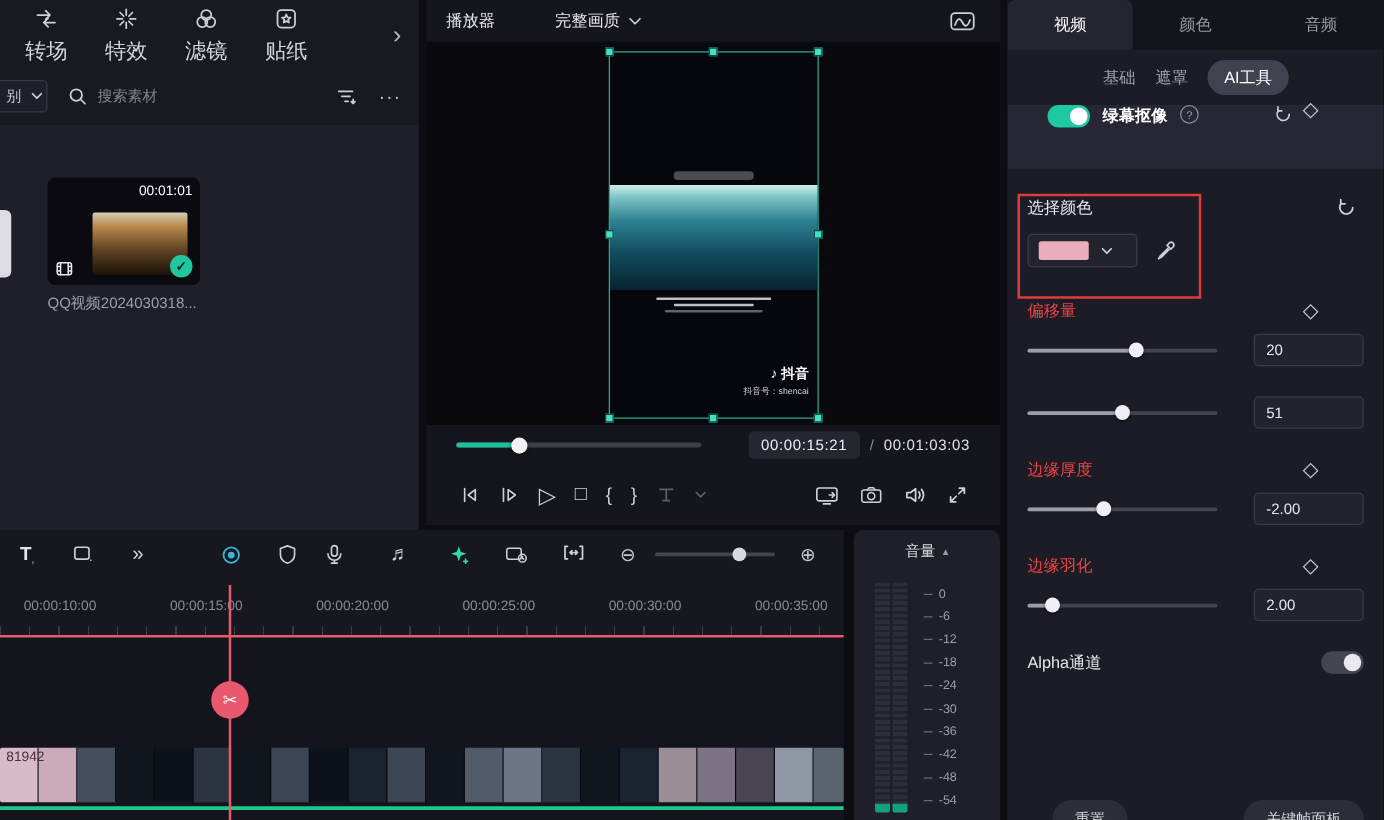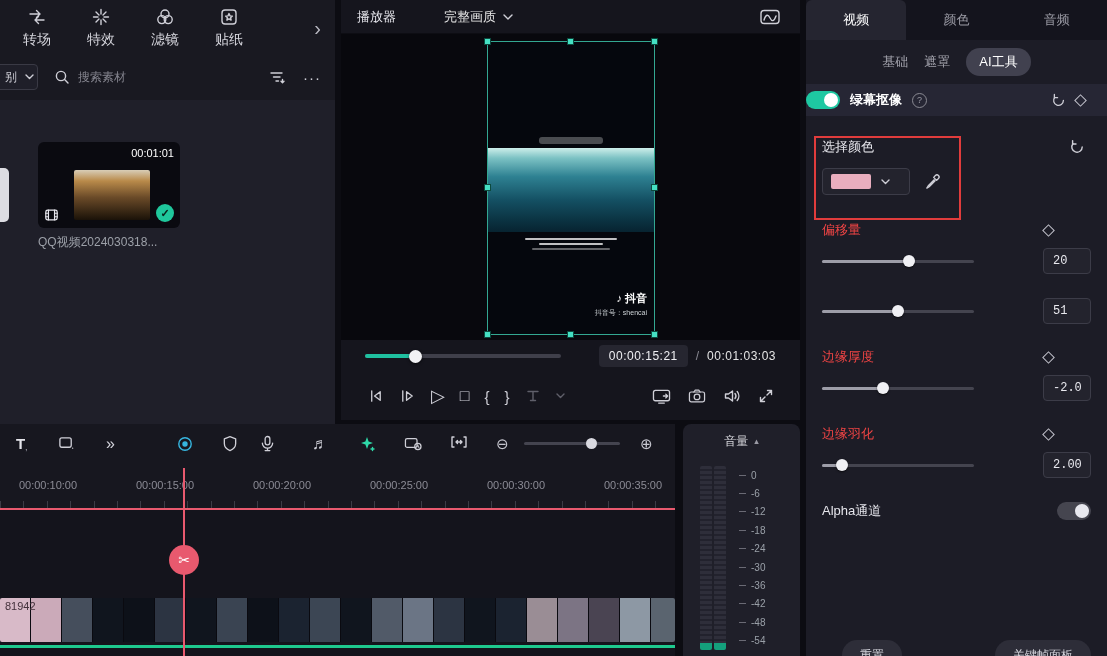--- a/index.html
+++ b/index.html
@@ -8,31 +8,31 @@
   .panel{position:absolute;overflow:hidden}
   .ic{display:inline-flex;align-items:center;justify-content:center;color:#cfcfd7}
   .ic svg{stroke:currentColor;fill:none;stroke-width:1.4;stroke-linecap:round;stroke-linejoin:round}
   .dim{color:#5f5f6a}
   .spacer{flex:1}
 
   
   #asset{left:0;top:0;width:335px;height:424px;background:#191921}
   .tools{display:flex;align-items:center;height:56px;padding:0 10px;gap:10px}
   .tool{width:54px;display:flex;flex-direction:column;align-items:center;gap:4px;color:#e2e2e8;cursor:pointer}
-  .tool .lbl{font-size:14px;color:#d5d5dc}
+  .tool .lbl{font-size:17px;color:#d5d5dc}
   .chev-right{margin-left:auto;font-size:20px;color:#b9b9c2;padding-right:4px}
   .searchrow{display:flex;align-items:center;height:42px;padding-right:14px}
   .cat-dd{margin-left:-28px;width:66px;height:26px;border:1px solid #3a3a45;border-radius:4px;display:flex;align-items:center;gap:8px;padding-left:32px;color:#c9c9d1;font-size:12px;background:#1f1f29}
   .searchbox{display:flex;align-items:center;gap:8px;margin-left:16px;flex:1}
   .searchbox input{background:transparent;border:none;outline:none;color:#c9c9d1;font-size:12px;width:120px;font-family:"Liberation Sans",sans-serif}
   .searchbox input::placeholder{color:#83838d}
   .srch-actions{display:flex;align-items:center;gap:18px;margin-left:auto}
   .media-area{position:absolute;top:100px;left:0;right:0;bottom:0;background:#1f1f29}
   .sliver{position:absolute;left:0;top:68px;width:9px;height:54px;background:#dcdce2;border-radius:0 5px 5px 0}
-  .mitem{position:absolute;left:38px;top:42px;width:142px;height:86px;background:#0a0a10;border-radius:6px;overflow:hidden}
+  .mitem{position:absolute;left:38px;top:42px;width:122px;height:86px;background:#0a0a10;border-radius:6px;overflow:hidden}
   .mscene{position:absolute;left:36px;top:28px;width:76px;height:50px;border-radius:2px;
     background:linear-gradient(180deg,#d8cdb7 0%,#b98a4a 22%,#6a4a28 55%,#1a1208 100%)}
   .mdur{position:absolute;right:6px;top:5px;font-size:11px;color:#fff}
   .mfilm{position:absolute;left:6px;bottom:6px;color:#e8e8ee}
   .mcheck{position:absolute;right:6px;bottom:6px;width:18px;height:18px;border-radius:50%;background:#1fc79c;color:#08241c;font-size:11px;font-weight:bold;display:flex;align-items:center;justify-content:center}
   .mname{position:absolute;left:38px;top:134px;width:160px;color:#9ca0a8;font-size:12px;white-space:nowrap;overflow:hidden;text-overflow:ellipsis}
 
   
   #player{left:341px;top:0;width:459px;height:420px;background:#15151d}
   .phead{display:flex;align-items:center;height:34px;padding:0 16px;gap:6px;border-bottom:1px solid #0d0d13}
@@ -66,21 +66,21 @@
   .rgrp{margin-left:auto;display:flex;align-items:center;gap:17px}
 
   
   #props{left:806px;top:0;width:301px;height:656px;background:#1c1c26}
   .tabs{display:flex;height:40px;background:#14141d}
   .tab{flex:1;display:flex;align-items:center;justify-content:center;color:#9a9aa4;font-size:13px;cursor:pointer}
   .tab.active{background:#252530;color:#fff;border-radius:6px 6px 0 0}
   .subtabs{display:flex;align-items:center;justify-content:center;gap:16px;height:44px}
   .subtab{color:#a3a3ad;font-size:13px;cursor:pointer}
   .subtab.pill{background:#41414f;color:#fff;border-radius:14px;padding:5px 13px}
-  .chromarow{display:flex;align-items:center;height:32px;background:#262634;padding:0 0;gap:10px}
+  .chromarow{display:flex;align-items:flex-start;height:51px;background:#262634;padding:0 32px;gap:10px}
   .chroma-lbl{color:#fff;font-weight:bold;font-size:13px}
   .help{width:15px;height:15px;border:1px solid #8a8a93;border-radius:50%;color:#9a9aa4;font-size:9px;display:flex;align-items:center;justify-content:center}
   .diamond{width:9px;height:9px;border:1.5px solid #c2c2cc;transform:rotate(45deg);display:inline-block}
   .pbody{position:relative}
   .redbox{position:absolute;left:8px;top:20px;width:147px;height:84px;border:2px solid #e13c3c;z-index:6;pointer-events:none}
   .selsec{position:relative;padding:22px 16px 0}
   .selhead{display:flex;align-items:center}
   .sel-lbl{color:#e9e9ef}
   .selhead .ic{margin-left:auto;margin-right:6px}
   .selrow{display:flex;align-items:center;margin-top:12px;gap:14px}
@@ -89,21 +89,21 @@
   .params{margin-top:26px}
   .param{padding:0 16px;margin-bottom:24px}
   .phead2{display:flex;align-items:center}
   .p-lbl{color:#ef4444;font-size:13px}
   .phead2 .diamond{margin-left:auto;margin-right:38px}
   .prow{display:flex;align-items:center;margin-top:9px}
   .slider{position:relative;width:152px;height:14px}
   .slider .track{position:absolute;left:0;right:0;top:6px;height:3px;background:#44444f;border-radius:2px}
   .slider .sfill{position:absolute;left:0;top:6px;height:3px;background:#9d9da8;border-radius:2px}
   .slider .shandle{position:absolute;top:1px;width:12px;height:12px;margin-left:-6px;background:#f0f0f4;border-radius:50%;box-shadow:0 1px 2px rgba(0,0,0,.6)}
-  .pval{margin-left:auto;width:48px;height:26px;background:#23232d;border:1px solid #3c3c48;border-radius:4px;color:#e9e9ef;font-size:12px;padding:0 9px;outline:none;font-family:Liberation Mono, monospace}
+  .pval{margin-left:auto;width:88px;height:26px;background:#23232d;border:1px solid #3c3c48;border-radius:4px;color:#e9e9ef;font-size:12px;padding:0 9px;outline:none;font-family:Liberation Sans, sans-serif}
   .alpharow{display:flex;align-items:center;padding:0 16px;margin-top:16px}
   .alpha-lbl{color:#e6e6ec}
   .toggle{width:34px;height:18px;border-radius:9px;position:relative;cursor:pointer}
   .toggle i{position:absolute;top:2px;width:14px;height:14px;border-radius:50%;background:#fff}
   .toggle.on{background:#1ec8a2}.toggle.on i{right:2px}
   .toggle.off{background:#45454f;margin-left:auto}.toggle.off i{right:2px;background:#e8e8ee}
   .pfooter{position:absolute;left:0;right:0;top:640px;display:flex;padding:0 16px;align-items:flex-start}
   .btn{height:30px;line-height:30px;background:#2d2d38;color:#d4d4dc;border-radius:15px;padding:0 18px;font-size:12px;cursor:pointer}
   .btn.b1{margin-left:20px}
   .btn.b2{margin-left:auto}

